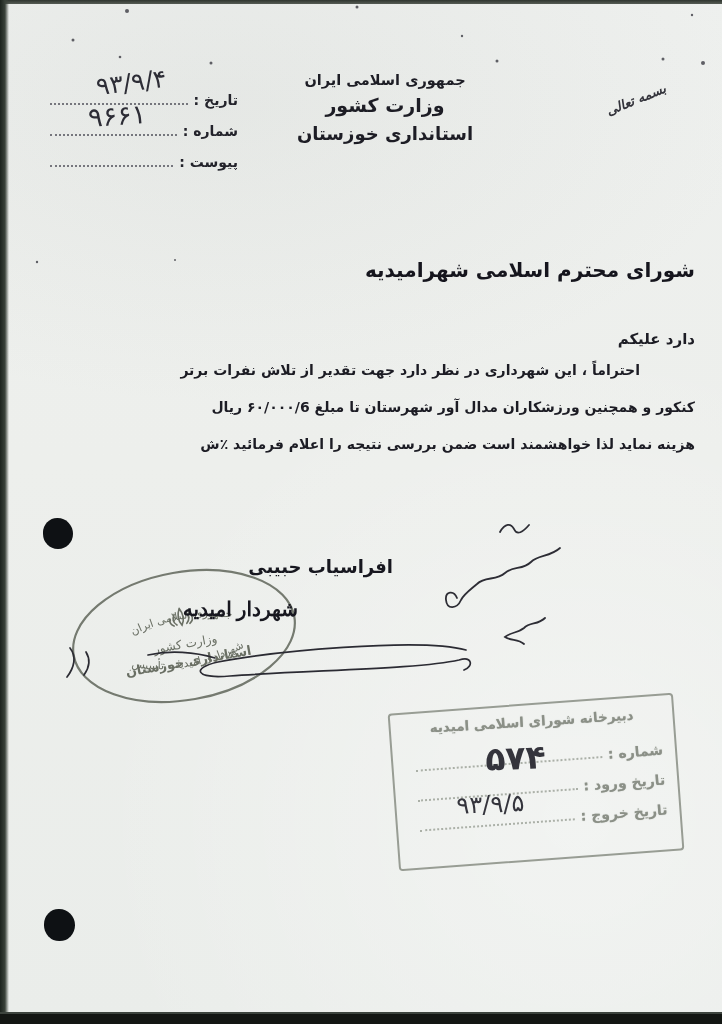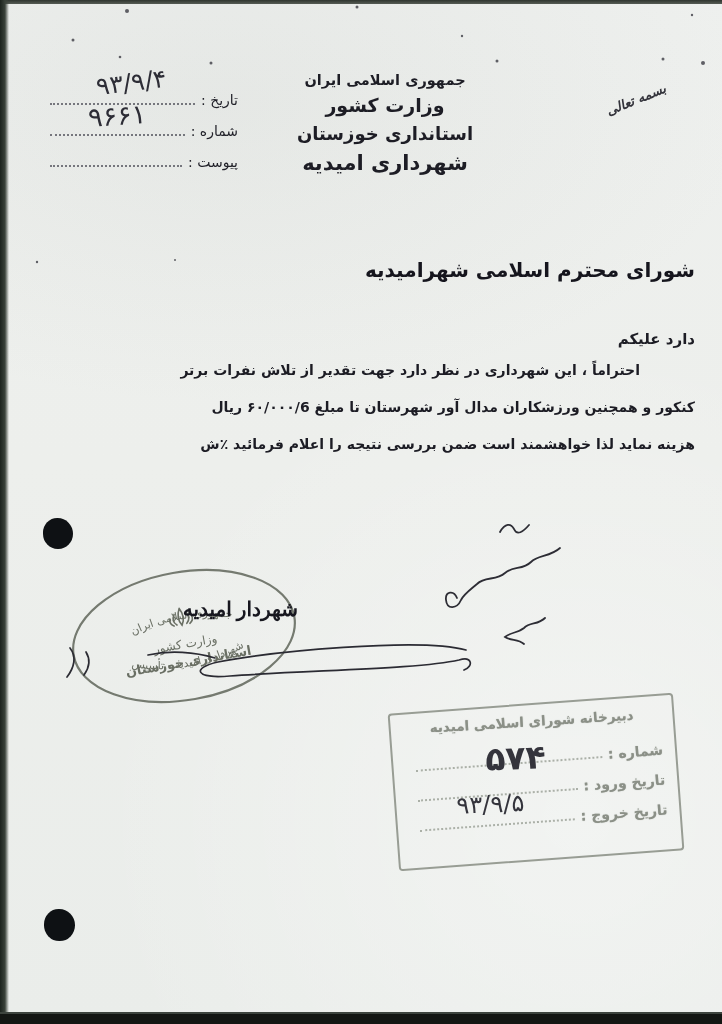--- a/index.html
+++ b/index.html
@@ -21,21 +21,21 @@
   .lh1{font-size:14.5px;font-weight:600;margin-bottom:6px;}
   .lh2{font-size:19px;font-weight:700;margin-bottom:7px;}
   .lh3{font-size:18px;font-weight:600;margin-bottom:7px;}
   .lh4{font-size:21px;font-weight:800;}
   
   .bismillah{left:588px;top:92px;width:96px;transform:rotate(-22deg);font-size:13px;
     font-style:italic;font-weight:600;color:#33333b;text-align:center;letter-spacing:0;}
   
   .meta{left:42px;top:84px;width:196px;}
   .meta-row{display:flex;align-items:flex-end;height:24px;margin-bottom:7px;}
-  .mlabel{font-size:14px;font-weight:400;color:#23232b;white-space:nowrap;}
+  .mlabel{font-size:14px;font-weight:700;color:#23232b;white-space:nowrap;}
   .dotline{flex:1;border-bottom:2px dotted #50505a;height:14px;margin:0 6px 3px 8px;opacity:.75;}
   .hw{color:#2d2d36;white-space:nowrap;}
   .hw-date{left:96px;top:68px;font-size:25px;transform:rotate(-7deg);letter-spacing:2px;}
   .hw-number{left:88px;top:100px;font-size:27px;transform:rotate(-4deg);letter-spacing:4px;}
   
   .recipient{right:27px;top:258px;font-size:20px;font-weight:800;color:#15151d;margin-left:28px;}
   .bodytext{left:35px;right:27px;top:330px;}
   .salutation{font-size:15px;font-weight:600;margin-bottom:4px;}
   .bline{font-size:14px;font-weight:700;line-height:37px;color:#1c1c24;}
   .bline.indent{padding-right:55px;}
@@ -69,21 +69,20 @@
 
   <div class="abs hole" style="left:43px;top:518px;width:30px;height:31px;"></div>
   <div class="abs hole" style="left:44px;top:909px;width:31px;height:32px;"></div>
 
   <div class="abs bismillah">بسمه تعالی</div>
 
   <div class="abs letterhead">
     <div class="lh1">جمهوری اسلامی ایران</div>
     <div class="lh2">وزارت کشور</div>
     <div class="lh3">استانداری خوزستان</div>
-    <div class="lh4">شهرداری امیدیه</div>
   </div>
 
   <div class="abs meta">
     <div class="meta-row">
       <span class="mlabel">تاریخ :</span>
       <span class="dotline"></span>
     </div>
     <div class="meta-row">
       <span class="mlabel">شماره :</span>
       <span class="dotline"></span>
@@ -123,20 +122,21 @@
     </g>
     <g transform="translate(120,52)" stroke="#5f6559" stroke-width="1.6" fill="none" stroke-linecap="round">
       <path d="M0,-10 C-3.2,-4 -3.2,2 0,7 C3.2,2 3.2,-4 0,-10"></path>
       <path d="M-6,-5 C-8.5,-1 -8.5,3 -5,6"></path>
       <path d="M6,-5 C8.5,-1 8.5,3 5,6"></path>
       <path d="M-11,-1 C-12,2 -10.5,5 -8,6.5"></path>
       <path d="M11,-1 C12,2 10.5,5 8,6.5"></path>
     </g>
   </svg>
 
+  <div class="abs sig-name">افراسیاب حبیبی</div>
   <div class="abs sig-title">شهردار امیدیه</div>
 
   <div class="abs entry-stamp">
     <div class="es-title">دبیرخانه شورای اسلامی امیدیه</div>
     <div class="es-row">
       <span class="es-label">شماره :</span>
       <span class="es-dots"></span>
     </div>
     <div class="es-row">
       <span class="es-label">تاریخ ورود :</span>

